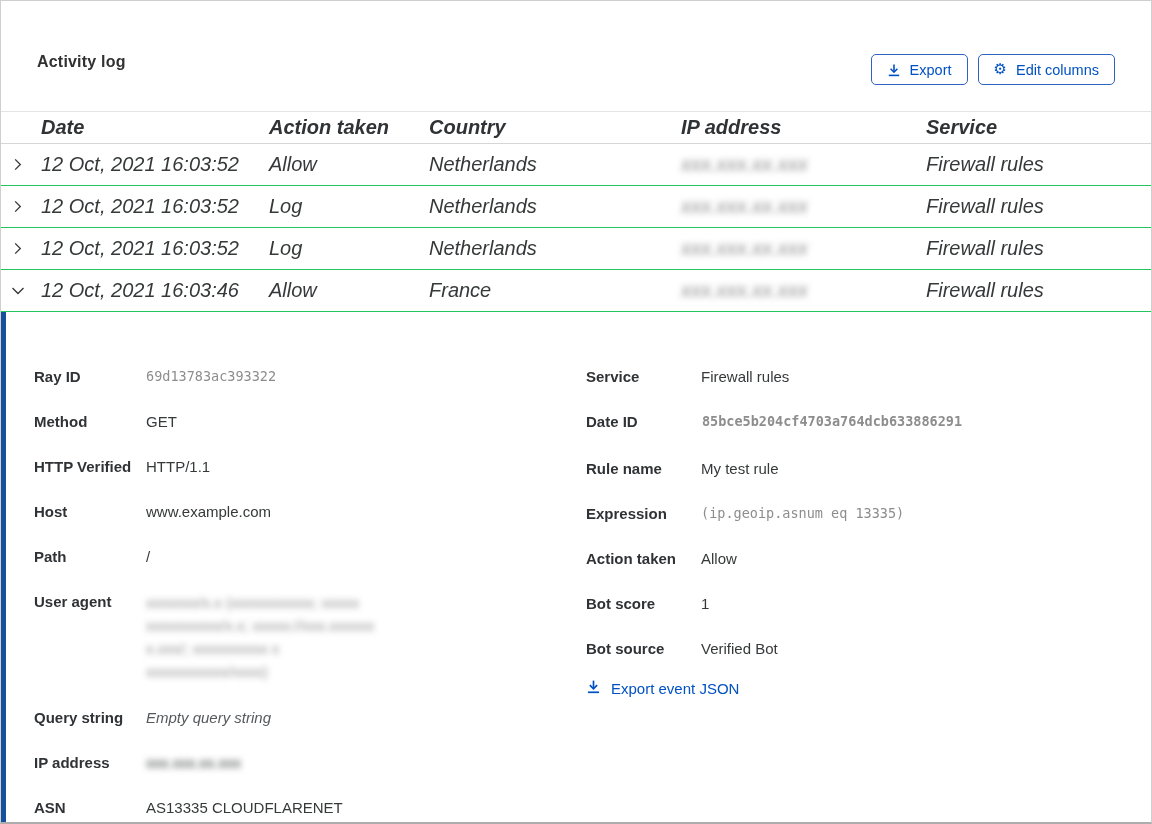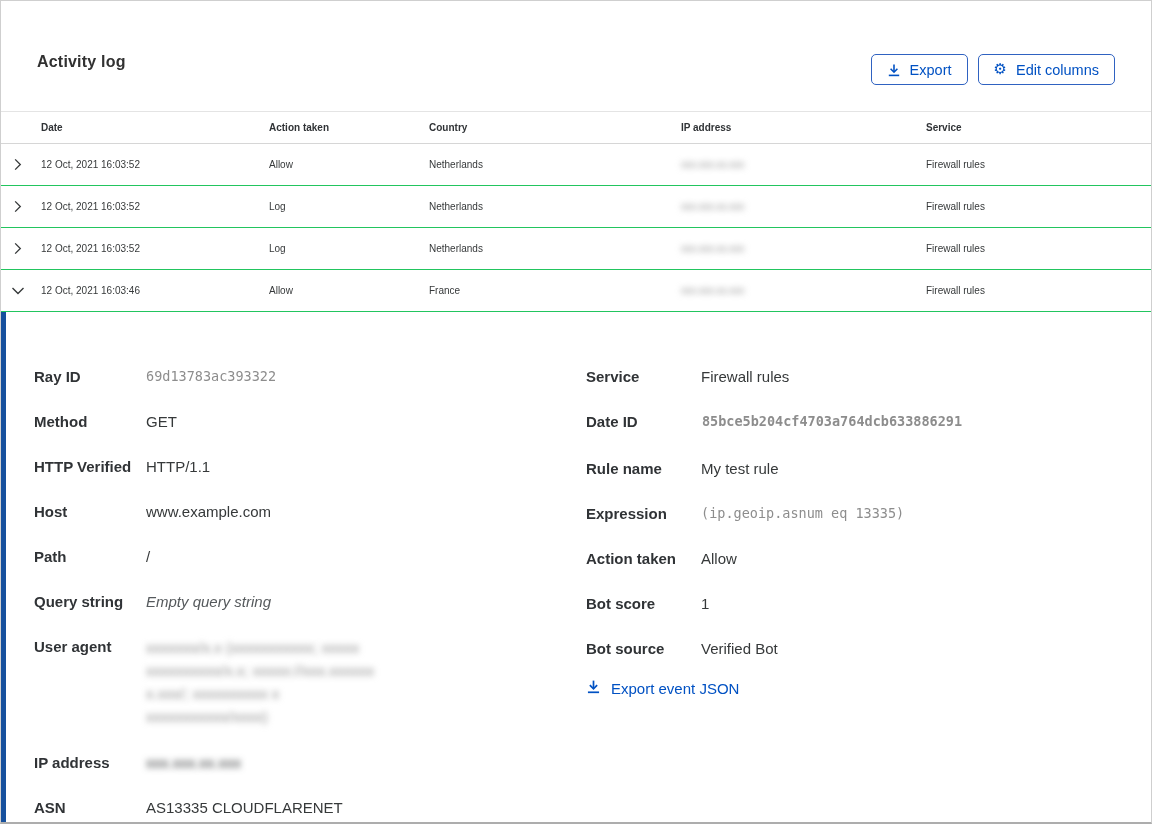--- a/index.html
+++ b/index.html
@@ -18,21 +18,21 @@
     display: inline-flex; align-items: flex-end; gap: 9px; background: #fff;
     border: 1px solid #2f62c1; color: #0051c3; border-radius: 5px;
     padding: 7px 15px; font-size: 14.5px; font-family: inherit; cursor: pointer; line-height: 1;
   }
   .btn svg { display: block; }
   .gear-glyph { font-family: "DejaVu Sans", sans-serif; font-size: 15px; line-height: 1; }
   
   .log-table { margin-top: 20px; border-top: 1px solid #e4e4e4; flex-shrink: 0; }
   .t-row {
     display: grid; grid-template-columns: 40px 228px 160px 252px 245px 1fr;
-    align-items: center; font-size: 10px;
+    align-items: center; font-size: 20px; font-style: italic;
   }
   .t-head { height: 32px; border-bottom: 1px solid #d6d6d6; font-weight: 700; color: #303336; }
   .t-body { height: 42px; border-bottom: 1px solid #22c55e; cursor: pointer; }
   .chev { margin-left: 9px; display: flex; align-items: center; }
   .blurred { filter: blur(3px); color: #8f8f8f; user-select: none; }
   
   .panel { flex: 1; border-left: 5px solid #16509d; padding: 30px 0 0 28px;
            display: flex; background: #fff; }
   .col-left { width: 552px; flex-shrink: 0; }
   .col-right { flex: 1; }
@@ -154,33 +154,33 @@
       </div>
       <div class="d-row">
         <div class="d-label">Host</div>
         <div class="d-value">www.example.com</div>
       </div>
       <div class="d-row">
         <div class="d-label">Path</div>
         <div class="d-value">/</div>
       </div>
       <div class="d-row">
-        <div class="d-label">Query string</div>
-        <div class="d-value italic">Empty query string</div>
-      </div>
-      <div class="d-row">
         <div class="d-label">User agent</div>
         <div class="d-value ua-lines">
           <div class="blurred">xxxxxxx/x.x (xxxxxxxxxxx; xxxxx</div>
           <div class="blurred">xxxxxxxxxx/x.x; xxxxx://xxx.xxxxxx</div>
           <div class="blurred">x.xxx/; xxxxxxxxxx x</div>
           <div class="blurred">xxxxxxxxxxx/xxxx)</div>
         </div>
       </div>
       <div class="d-row">
+        <div class="d-label">Query string</div>
+        <div class="d-value italic">Empty query string</div>
+      </div>
+      <div class="d-row">
         <div class="d-label">IP address</div>
         <div class="d-value blurred">xxx.xxx.xx.xxx</div>
       </div>
       <div class="d-row">
         <div class="d-label">ASN</div>
         <div class="d-value">AS13335 CLOUDFLARENET</div>
       </div>
       <div class="d-row">
         <div class="d-label">Country</div>
         <div class="d-value">France</div>

